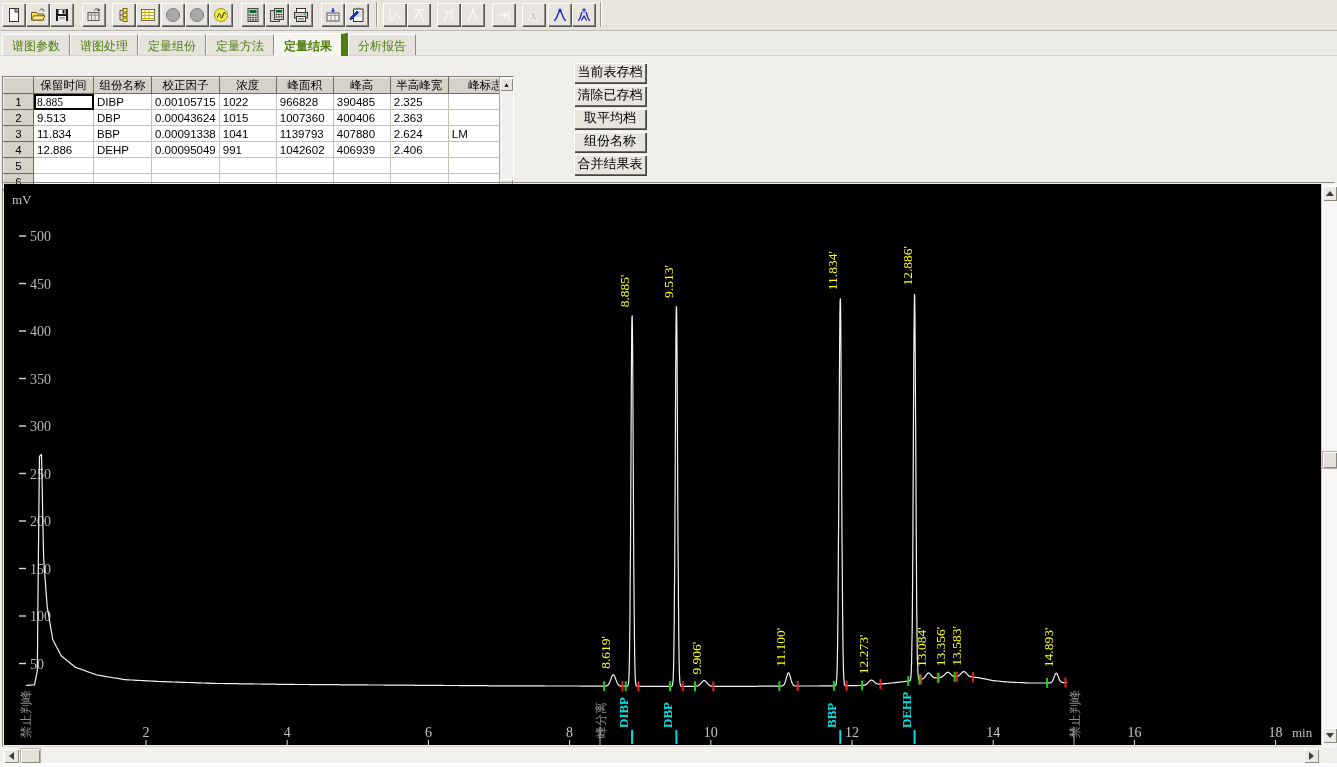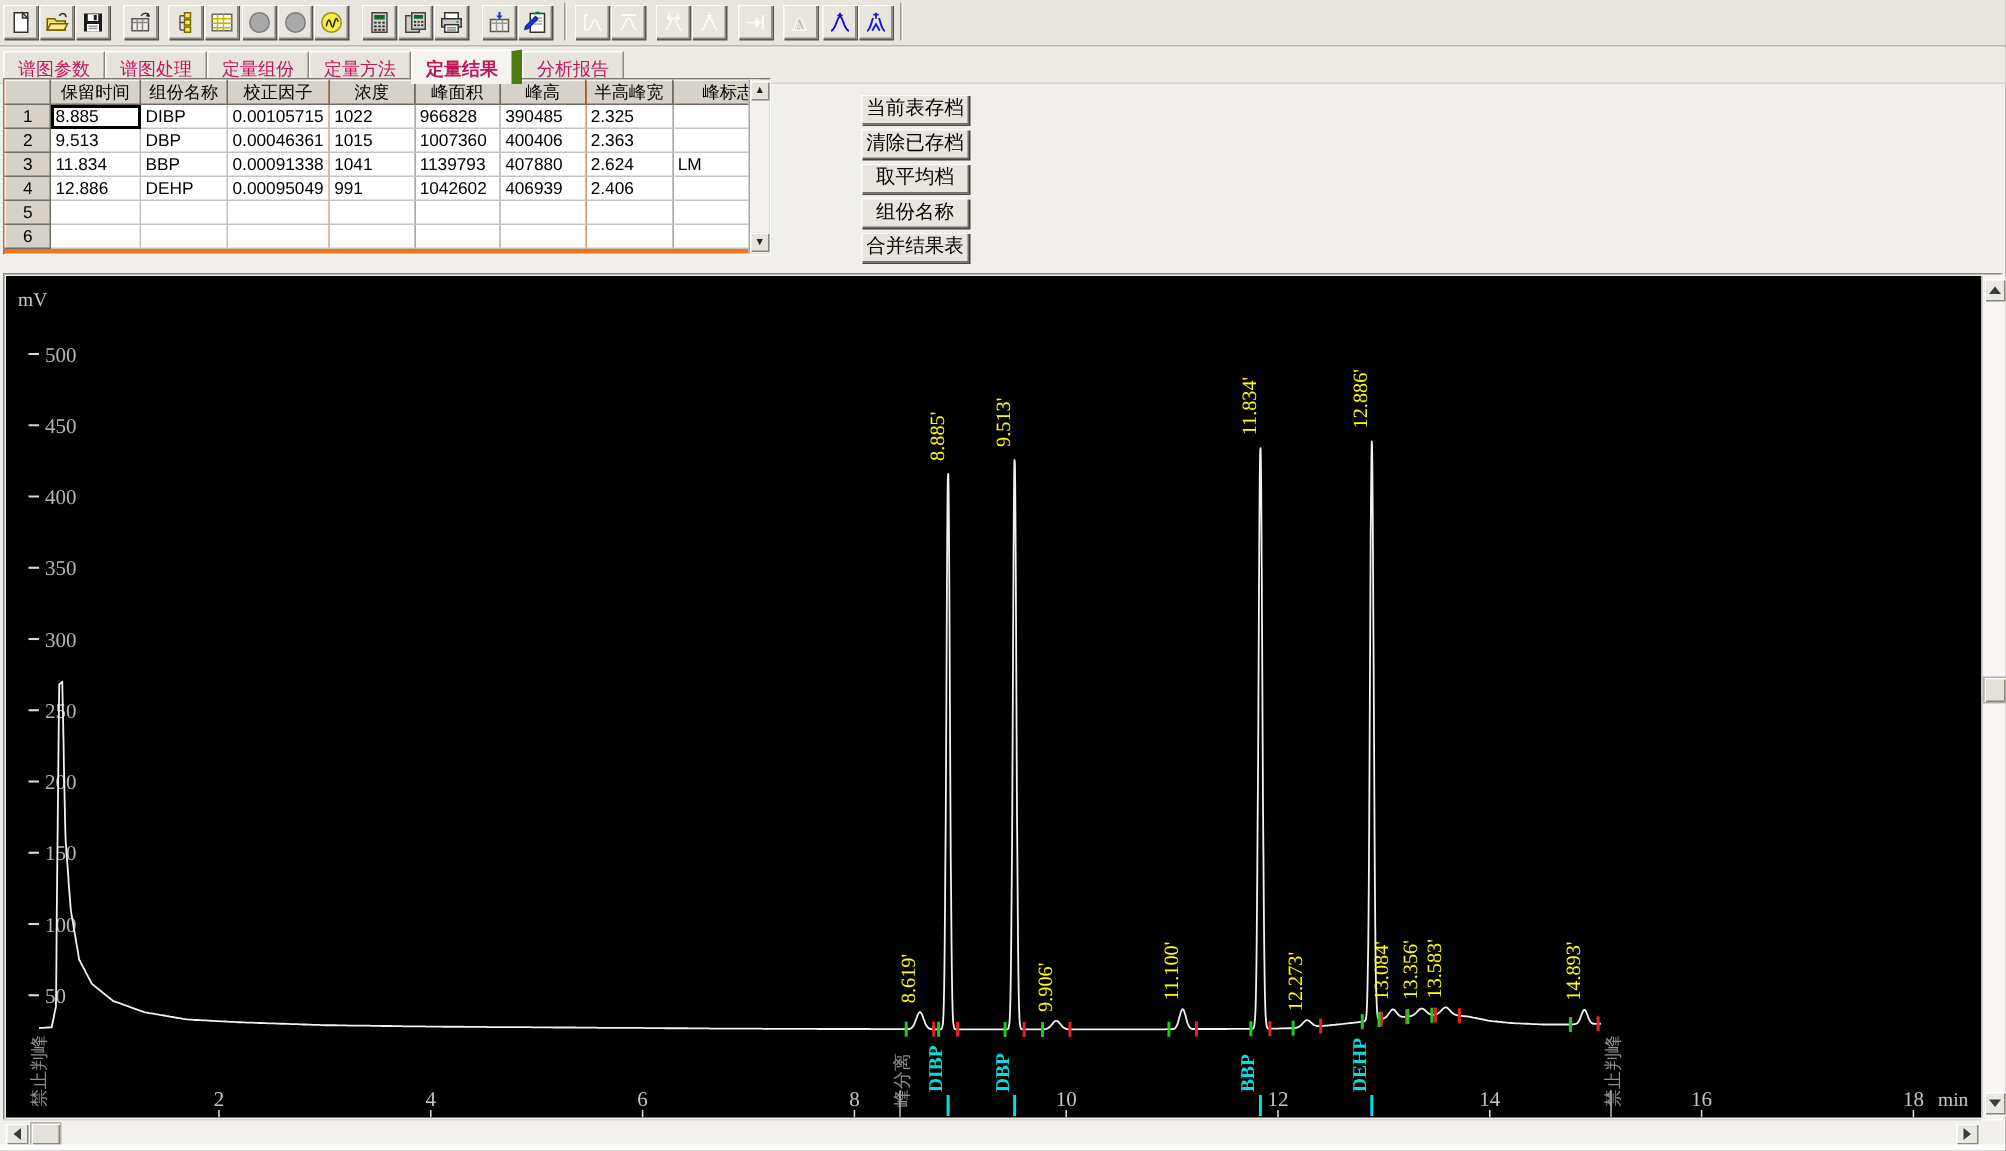--- a/index.html
+++ b/index.html
@@ -13,38 +13,38 @@
   .tbtn { position:absolute; top:3px; width:23px; height:23px; background:#e8e5df;
     box-shadow: inset 1px 1px 0 #ffffff, inset -1px -1px 0 #8a877f, 1px 1px 0 #555;
     display:flex; align-items:center; justify-content:center; }
   .tsep { position:absolute; top:2px; width:2px; height:25px;
     border-left:1px solid #9b988f; border-right:1px solid #fff; }
 
   
   #tabbar { position:absolute; left:0; top:32px; width:1337px; height:24px;
     background:#eceae4; border-bottom:1px solid #d6d3cb; padding-left:2px; }
   .tab { position:relative; display:inline-block; height:21px; margin-top:2px;
-    padding:3px 9px 0 9px; background:#e6e3dc; color:#be185d;
+    padding:3px 9px 0 9px; background:#e6e3dc; color:#4d7c0f;
     border-top:1px solid #fff; border-left:1px solid #fff;
     border-right:1px solid #8a877f; cursor:default; }
   .tab.active { background:#f6f4ef; height:23px; margin-top:1px; padding-top:4px;
     border-right:7px solid #4d7c0f; font-weight:bold; z-index:2; }
 
   
-  #table-panel { position:absolute; left:2px; top:52px; width:512px; height:118px;
-    background:#f97316; border-top:1px solid #7f7c76; border-left:1px solid #7f7c76;
+  #table-panel { position:absolute; left:2px; top:76px; width:512px; height:118px;
+    background:#86efac; border-top:1px solid #7f7c76; border-left:1px solid #7f7c76;
     border-right:1px solid #fff; border-bottom:1px solid #fff; }
   table.grid { border-collapse:collapse; table-layout:fixed; }
   table.grid td, table.grid th { height:16px; padding:0 3px; overflow:hidden;
     white-space:nowrap; font-weight:normal; font-size:11.5px; }
   th.colhdr, td.rowhdr { background:#d6d2ca; text-align:center;
     border:1px solid; border-color:#f7f6f3 #6f6c65 #6f6c65 #f7f6f3; }
   td.cell { background:#fff; border-right:1px solid #c6c3bd; border-bottom:1px solid #c6c3bd;
     text-align:left; }
-  td.cell.sel { outline:2px solid #000; outline-offset:-2px; }
+  td.cell.sel { outline:2px solid #000; outline-offset:-2px;font-family:Liberation Serif, serif; }
   #grid-vscroll { position:absolute; right:0; top:0; width:14px; height:116px;
     background:#f2f0ec; border-left:1px solid #aaa; }
   .sbtn { position:absolute; left:0; width:13px; height:13px; background:#e6e3dc;
     box-shadow: inset 1px 1px 0 #fff, inset -1px -1px 0 #8a877f;
     font-size:7px; line-height:13px; text-align:center; color:#222; }
 
   
   .side-btn { position:absolute; left:530px; width:72px; height:20px;
     background:#e8e5df; font-size:13px; text-align:center; line-height:18px;
     box-shadow: inset 1px 1px 0 #ffffff, inset -1px -1px 0 #706d66, 1px 1px 0 #444;
@@ -269,21 +269,21 @@
           <td class="cell">1022</td>
           <td class="cell">966828</td>
           <td class="cell">390485</td>
           <td class="cell">2.325</td>
           <td class="cell"></td>
         </tr>
         <tr>
           <td class="rowhdr">2</td>
           <td class="cell">9.513</td>
           <td class="cell">DBP</td>
-          <td class="cell">0.00046361</td>
+          <td class="cell">0.00043624</td>
           <td class="cell">1015</td>
           <td class="cell">1007360</td>
           <td class="cell">400406</td>
           <td class="cell">2.363</td>
           <td class="cell"></td>
         </tr>
         <tr>
           <td class="rowhdr">3</td>
           <td class="cell">11.834</td>
           <td class="cell">BBP</td>

